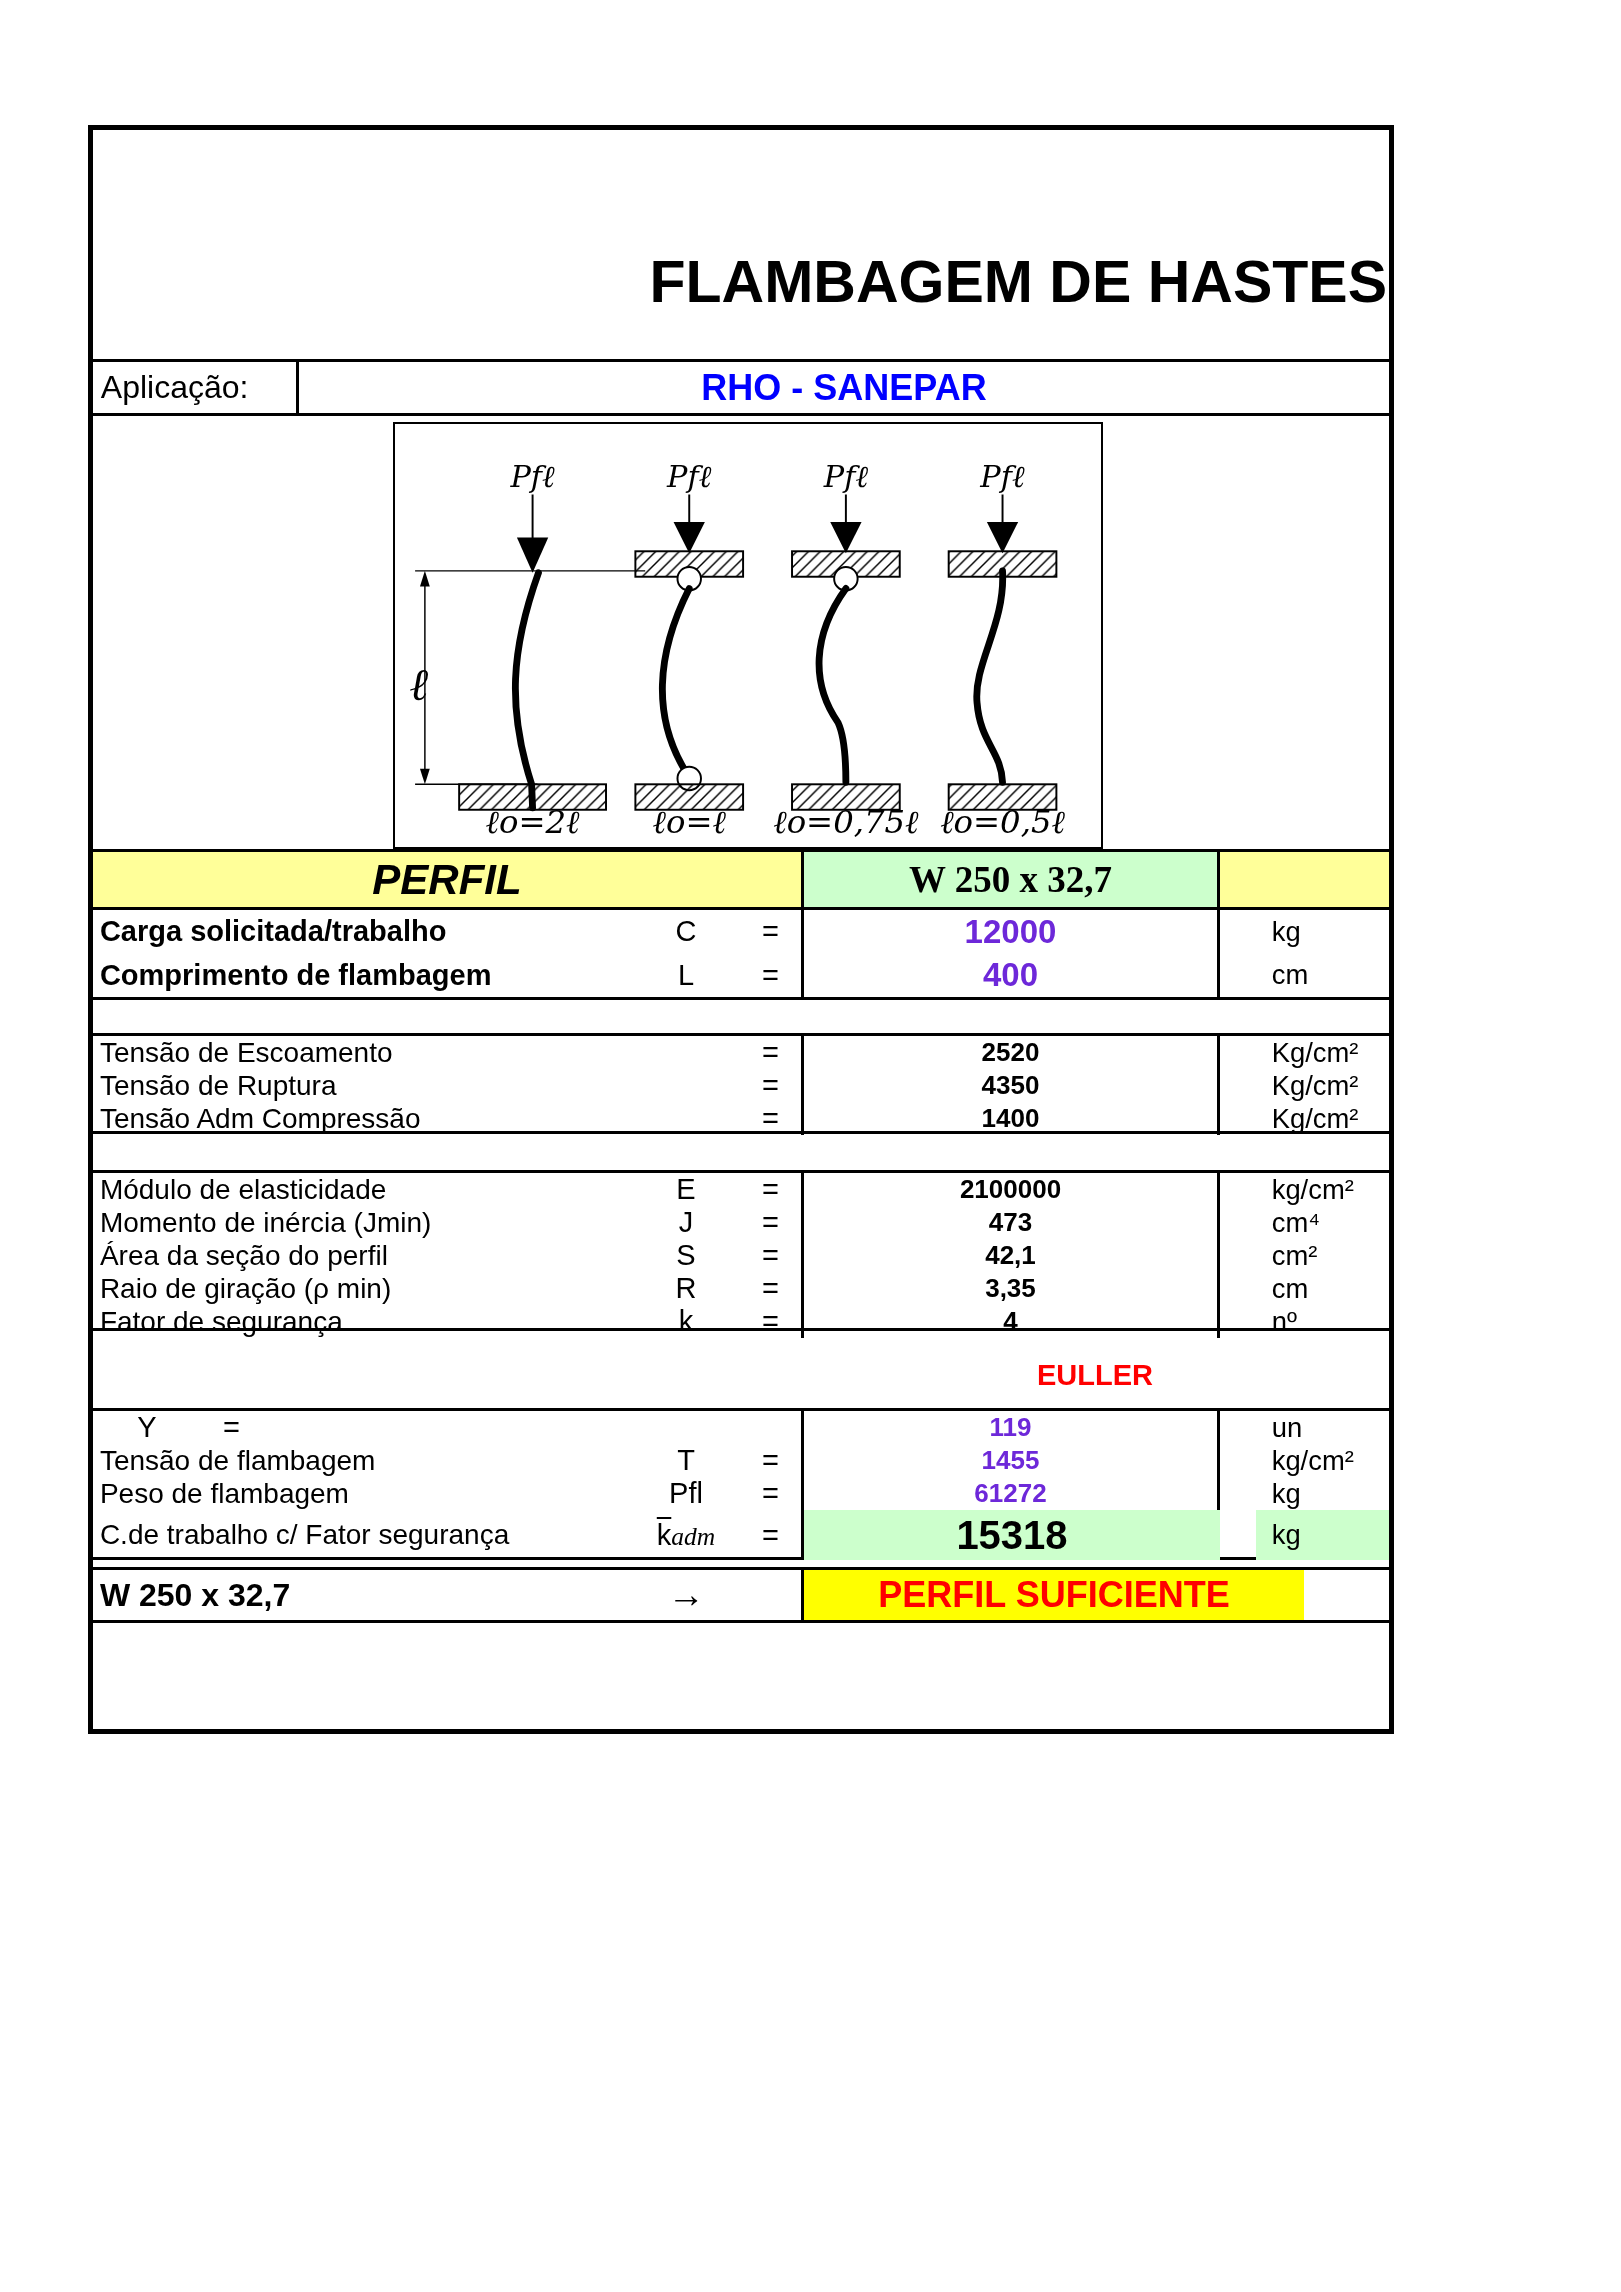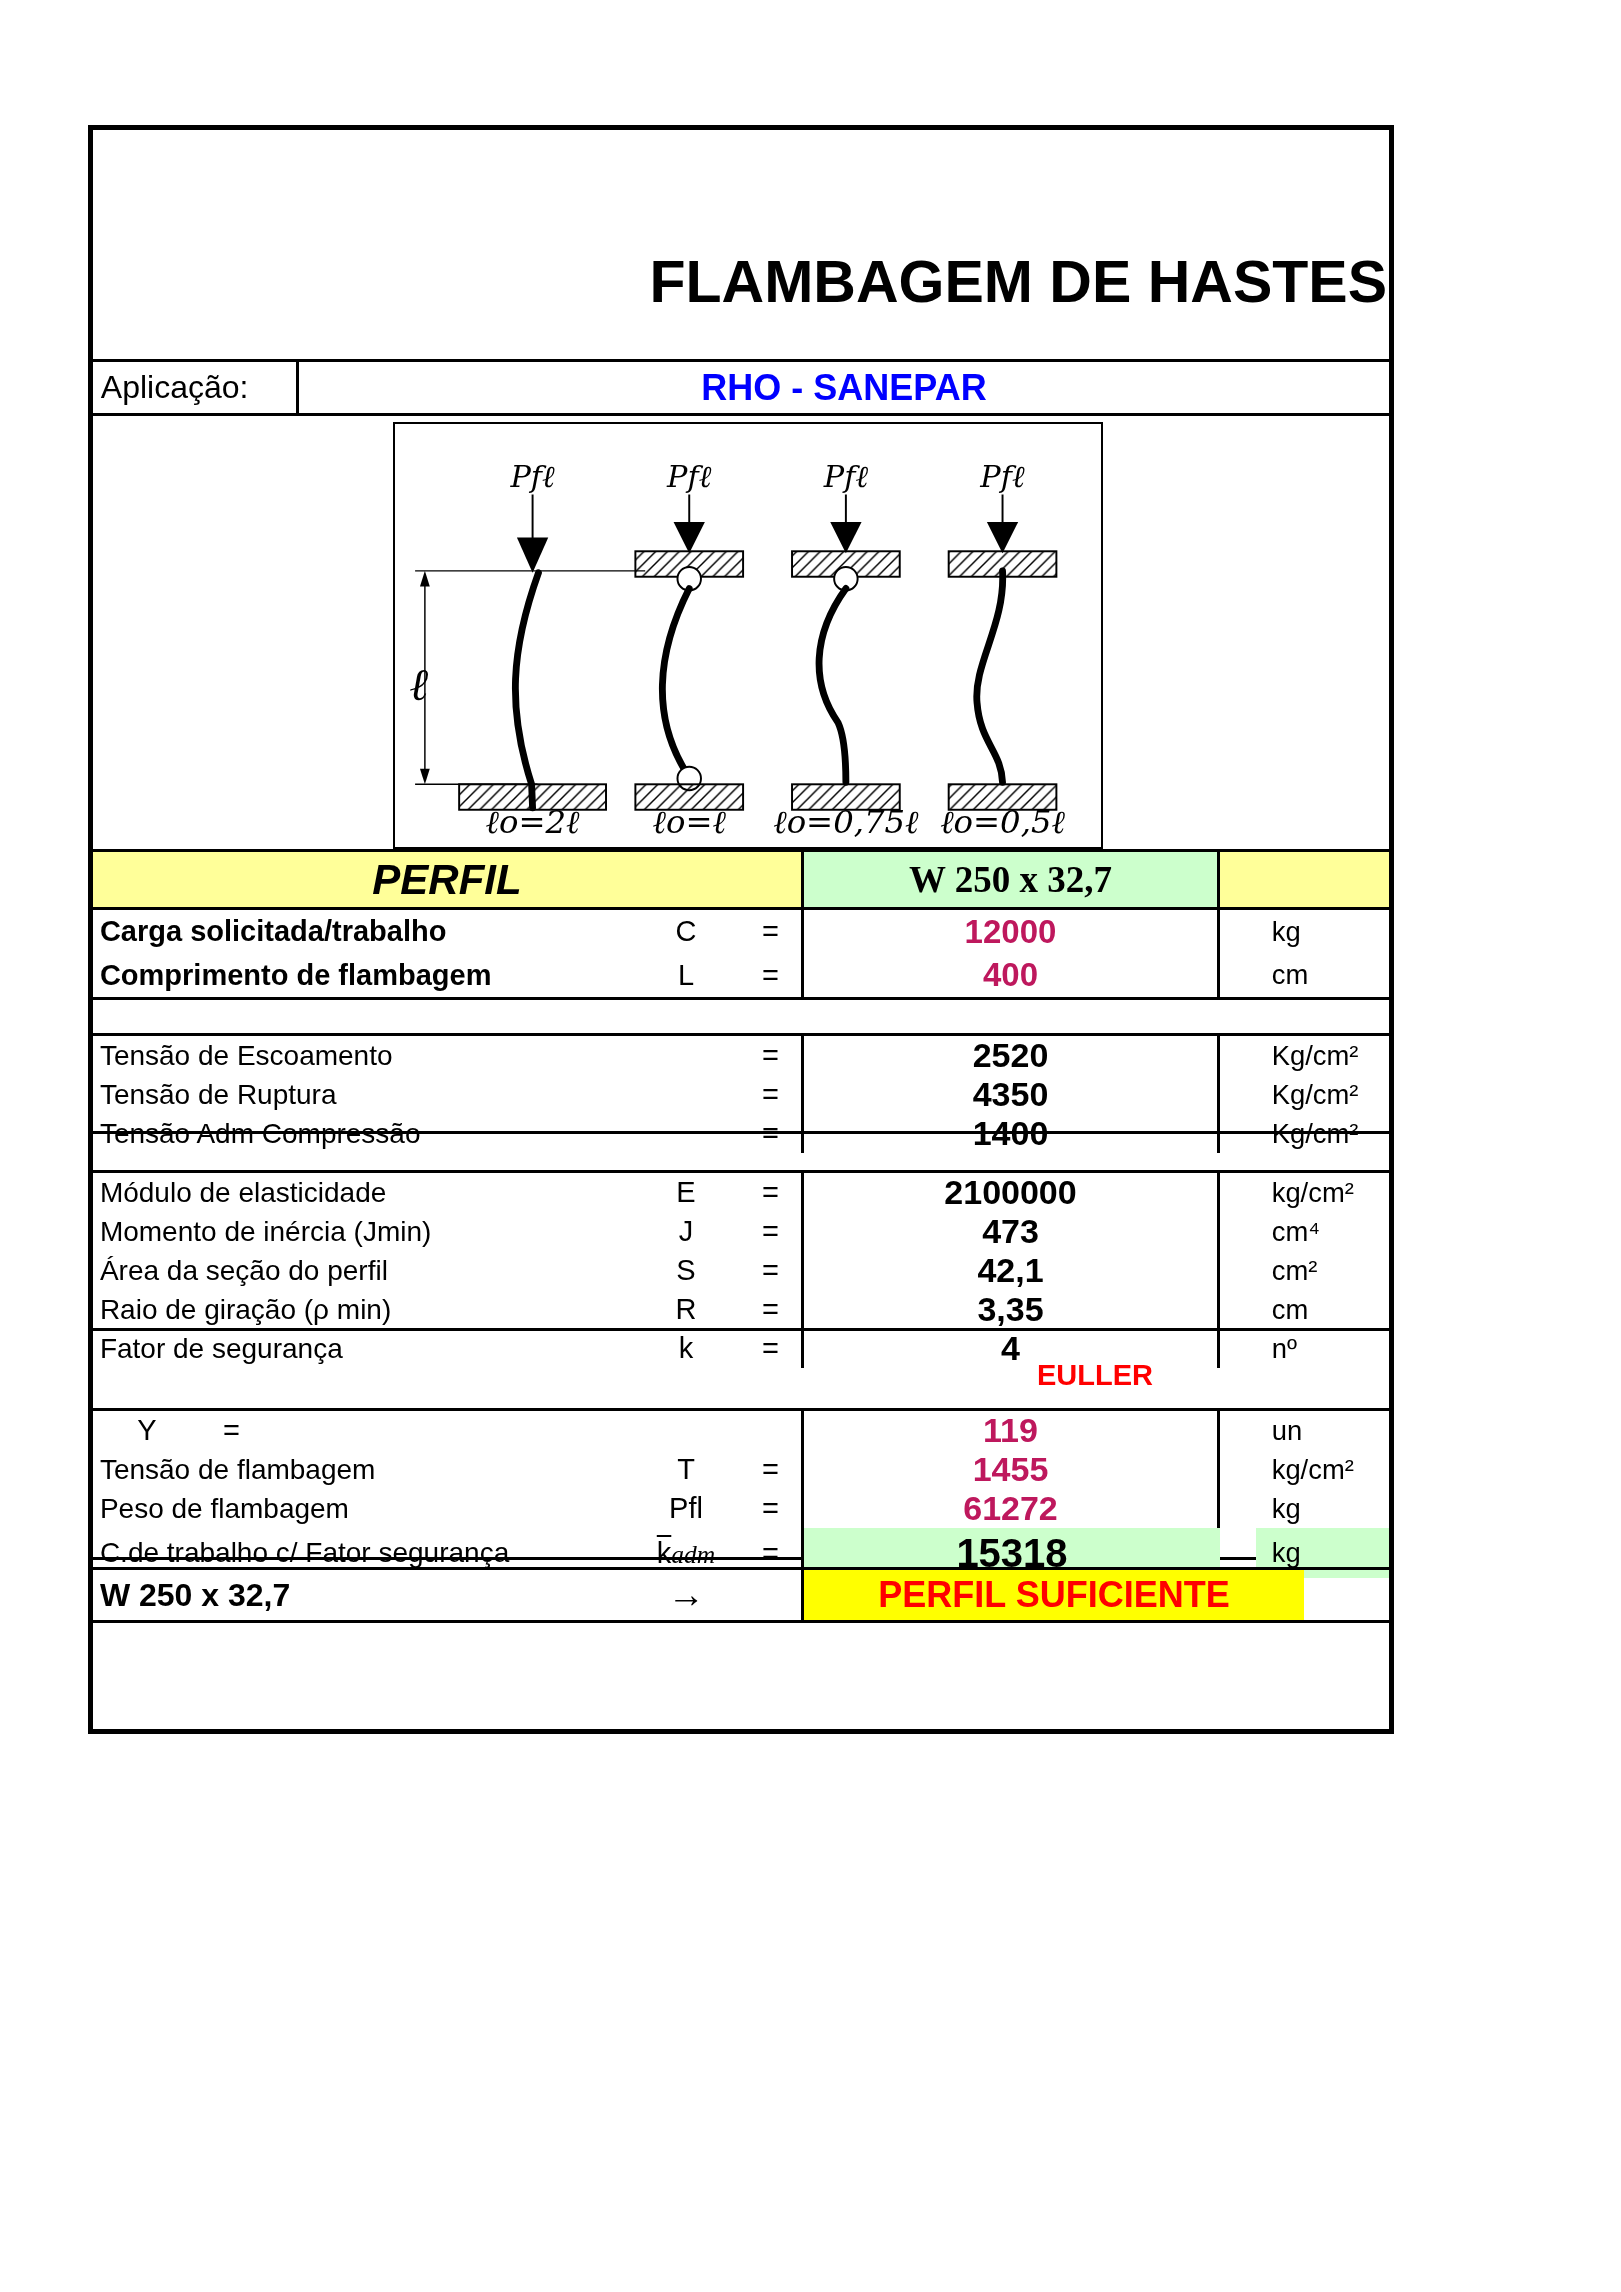--- a/index.html
+++ b/index.html
@@ -45,22 +45,22 @@
   .c-label{width:708px;display:flex;align-items:center;box-sizing:border-box;}
   .lbl{flex:1;padding-left:6.9px;font-size:28px;}
   .lbl.b{font-weight:bold;font-size:29px;}
   .sym{width:108px;text-align:center;font-size:29px;}
   .eq{width:61px;text-align:center;font-size:29px;}
   .c-value{width:419px;box-sizing:border-box;border-left:3.9px solid #000;border-right:3.9px solid #000;
            display:flex;align-items:center;justify-content:center;}
   .c-value.merged{border-right:none;background:#CCFFCC;}
   .c-unit{flex:1;display:flex;align-items:center;padding-left:15.7px;font-size:27.4px;margin-left:36px;}
   .c-unit.merged{background:#CCFFCC;}
-  .val{font-weight:bold;font-size:34px;}
-  .val.blue{color:#be185d;}
+  .val{font-weight:bold;font-size:26px;}
+  .val.blue{color:#6d28d9;}
   .val.big{font-size:33px;}
   .val.res{font-size:40px;}
   .kbar{text-decoration:overline;font-size:29px;}
   .adm{font-family:Liberation Serif, serif;font-style:italic;font-size:25.5px;font-weight:normal;}
 
   
   .euller{position:absolute;top:1213px;height:65px;left:708px;width:419px;box-sizing:border-box;
           display:flex;align-items:center;justify-content:flex-end;padding-right:67px;
           color:#FF0000;font-weight:bold;font-size:29px;}
 

